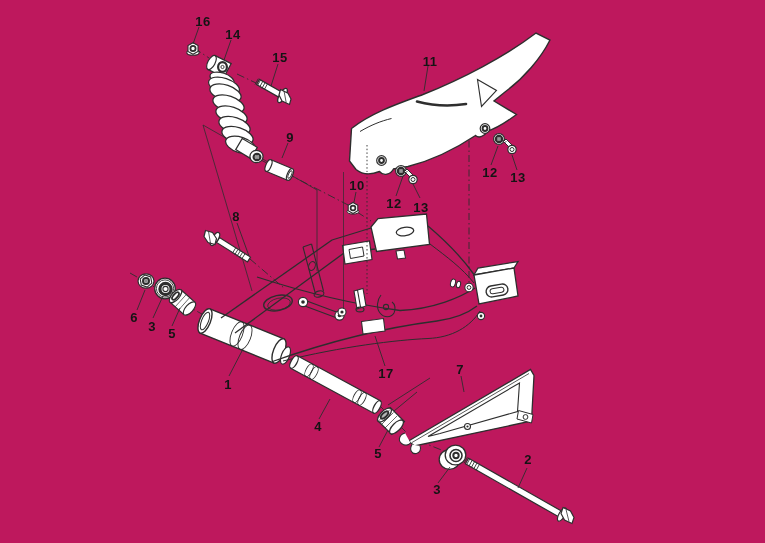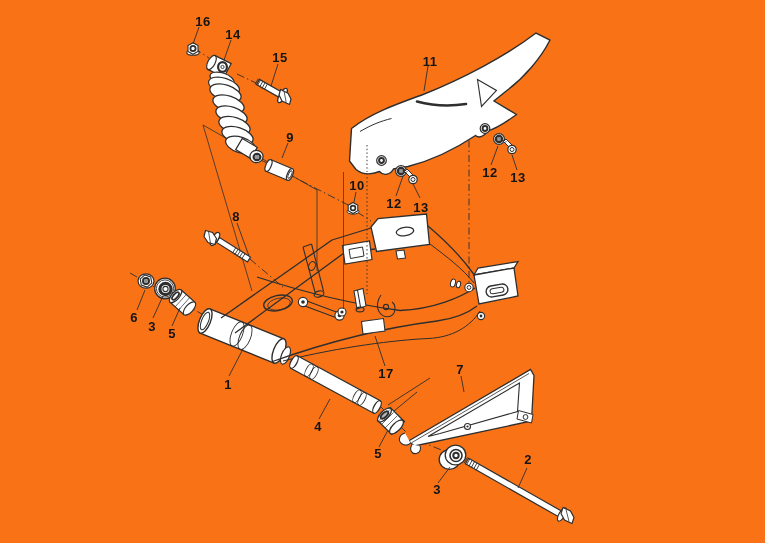--- a/index.html
+++ b/index.html
@@ -1,16 +1,16 @@
 <!DOCTYPE html>
 <html><head>
 <meta charset="utf-8">
 <style>
   html,body{margin:0;padding:0;background:#ffffff;}
-  .stage{position:relative;width:765px;height:543px;background:#f97316;overflow:hidden;
+  .stage{position:relative;width:765px;height:543px;background:#be185d;overflow:hidden;
          font-family:"Liberation Sans","DejaVu Sans",sans-serif;}
   svg{position:absolute;inset:0;}
   .lbl{font-family:"Liberation Sans","DejaVu Sans",sans-serif;font-size:13px;font-weight:700;
        fill:#141414;letter-spacing:.4px;}
   .ln{stroke:#2e2e2e;fill:none;}
   .w{fill:#ffffff;stroke:#2e2e2e;}
 </style>
 </head>
 <body>
 

